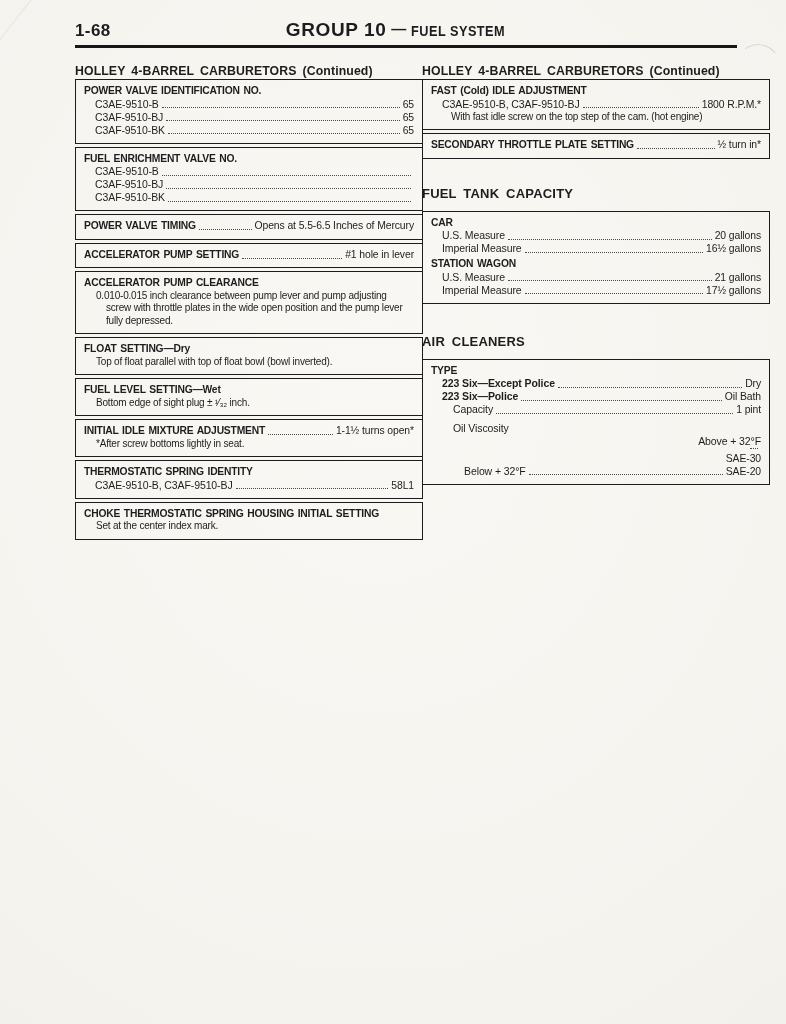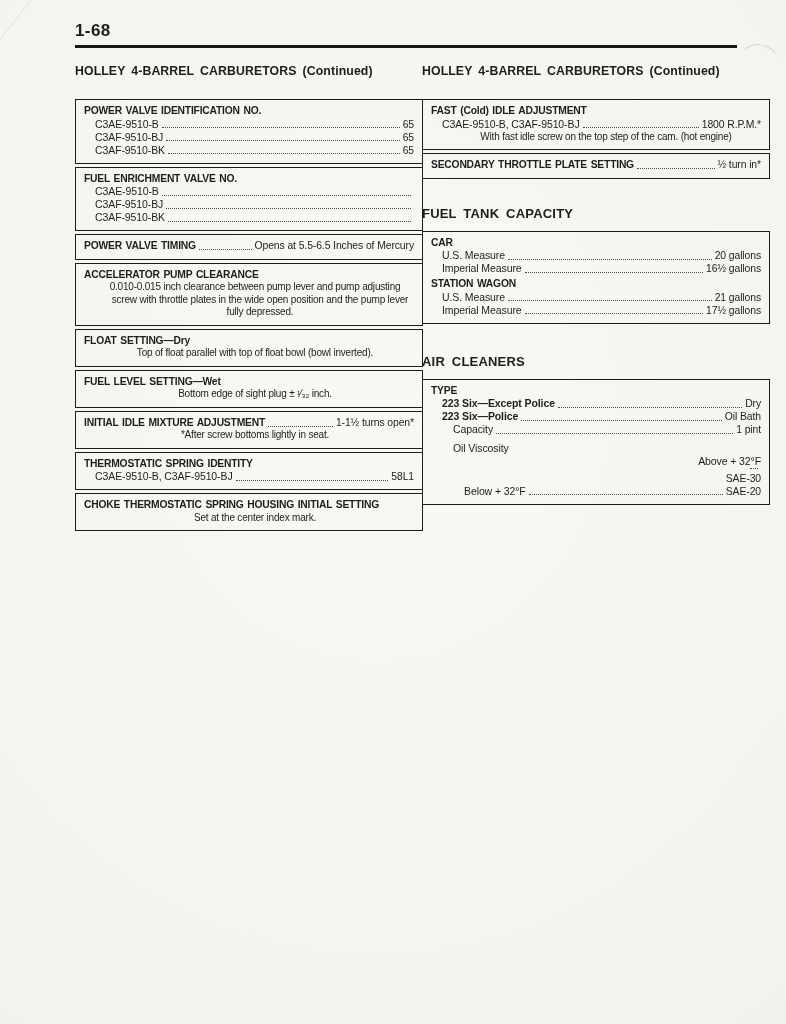--- a/index.html
+++ b/index.html
@@ -14,21 +14,21 @@
   .group-title{position:absolute;left:75px;top:19px;width:662px;text-align:center;white-space:nowrap;}
   .group-title .g1{font-size:19px;font-weight:bold;letter-spacing:.6px;}
   .group-title .gd{font-size:15px;font-weight:bold;margin:0 5px;position:relative;top:-2px;}
   .group-title .g2{font-size:15.5px;font-weight:bold;display:inline-block;transform:scaleX(.82);transform-origin:left center;letter-spacing:.6px;}
   .header-rule{position:absolute;left:75px;top:45px;width:662px;height:3px;background:#171717;}
   
   .col{position:absolute;top:64px;width:348px;}
   .col-left{left:75px;}
   .col-right{left:422px;}
   .col-heading{font-size:12.3px;font-weight:bold;margin:0;letter-spacing:.1px;word-spacing:2.5px;white-space:nowrap;}
-  .boxes{margin-top:21px;text-align:center;}
+  .boxes{margin-top:1px;}
   
   .spec-box{border:1.5px solid #1c1c1c;margin-bottom:3px;padding:4px 8px 6px 8px;}
   .spec-line{display:flex;align-items:flex-end;line-height:13px;font-size:10.5px;}
   .title-line{line-height:13.5px;}
   .title-line:not(:first-child){margin-top:2px;}
   .t-label{font-weight:bold;font-size:10.3px;letter-spacing:-.2px;word-spacing:1px;white-space:nowrap;}
   .leader{flex:1 1 auto;border-bottom:1.6px dotted #4a4a4a;margin:0 3px 2.5px 3px;min-width:8px;}
   .t-value,.r-value{white-space:nowrap;font-size:10.4px;font-weight:normal;letter-spacing:-.1px;}
   .r-label{white-space:nowrap;letter-spacing:-.1px;}
   .r-label.bold{font-weight:bold;}
@@ -42,20 +42,23 @@
   
   .curl-artifact{position:absolute;left:736px;top:44px;width:42px;height:42px;border:1.5px solid transparent;border-top-color:#dbd8d0;border-radius:50%;transform:rotate(8deg);}
   .corner-artifact{position:absolute;left:-14px;top:16px;width:64px;height:1px;background:#e6e4dd;transform:rotate(-52deg);}
 </style>
 </head>
 <body>
 
 <div class="page">
 
   <div class="page-num">1-68</div>
+  <div class="group-title">
+    <span class="g1">GROUP 10</span><span class="gd">—</span><span class="g2">FUEL SYSTEM</span>
+  </div>
   <div class="header-rule"></div>
 
   <div class="col col-left">
     <h2 class="col-heading">HOLLEY 4-BARREL CARBURETORS (Continued)</h2>
     <div class="boxes" id="left-boxes">
         <div class="spec-box">
           <div class="spec-line title-line">
             <span class="t-label">POWER VALVE IDENTIFICATION NO.</span>
           </div>
           <div class="spec-line row-line" style="padding-left: 11px;">
@@ -93,20 +96,27 @@
         </div>
         <div class="spec-box">
           <div class="spec-line title-line">
             <span class="t-label">POWER VALVE TIMING</span>
             <span class="leader"></span>
             <span class="t-value">Opens at 5.5-6.5 Inches of Mercury</span>
           </div>
         </div>
         <div class="spec-box">
           <div class="spec-line title-line">
+            <span class="t-label">ACCELERATOR PUMP SETTING</span>
+            <span class="leader"></span>
+            <span class="t-value">#1 hole in lever</span>
+          </div>
+        </div>
+        <div class="spec-box">
+          <div class="spec-line title-line">
             <span class="t-label">ACCELERATOR PUMP CLEARANCE</span>
           </div>
           <div class="spec-note">0.010-0.015 inch clearance between pump lever and pump adjusting screw with throttle plates in the wide open position and the pump lever fully depressed.</div>
         </div>
         <div class="spec-box">
           <div class="spec-line title-line">
             <span class="t-label">FLOAT SETTING—Dry</span>
           </div>
           <div class="spec-note">Top of float parallel with top of float bowl (bowl inverted).</div>
         </div>

